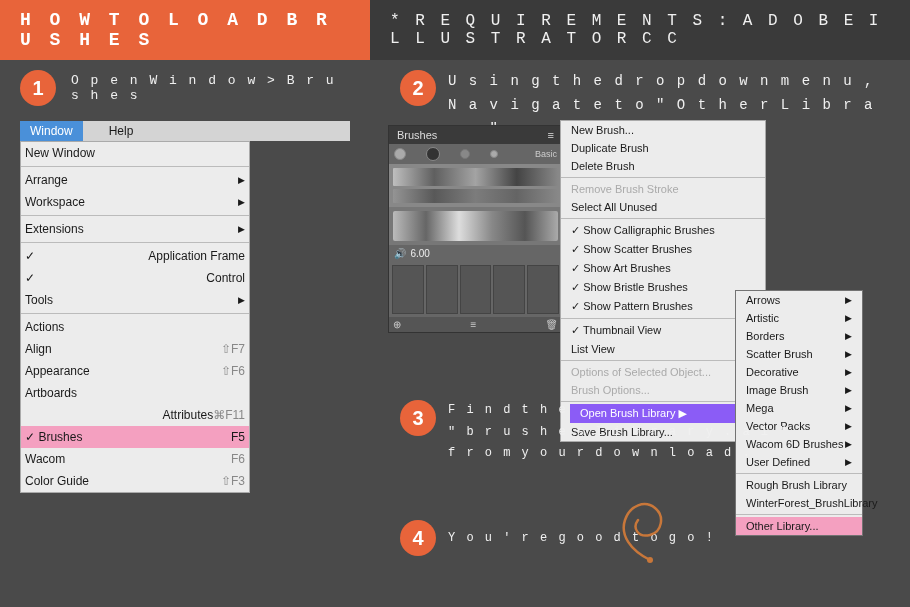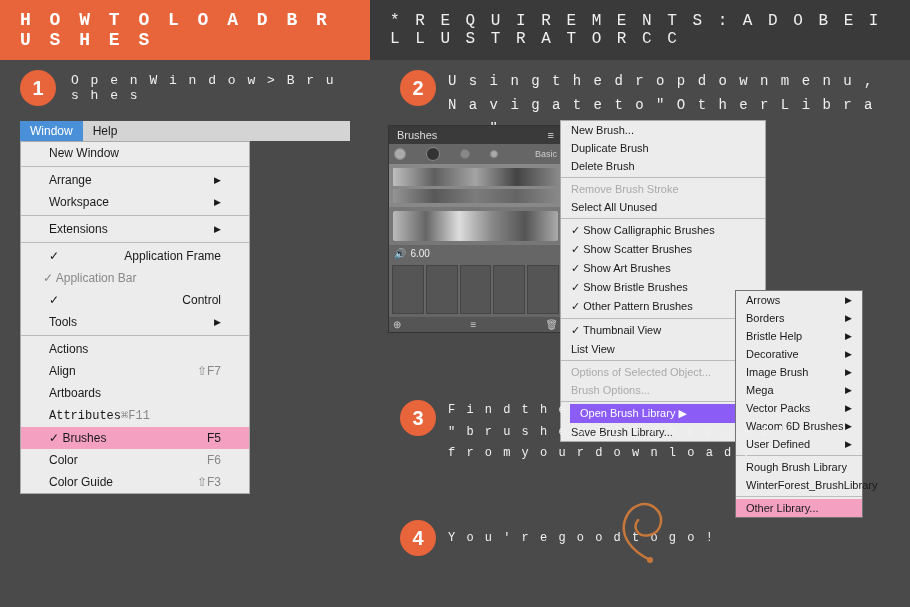--- a/index.html
+++ b/index.html
@@ -77,42 +77,42 @@
       color: #f0f0f0;
       font-size: 13px;
       letter-spacing: 2px;
       font-family: 'Courier New', monospace;
     }
 
     
     .menu-bar {
       background: #d4d4d4;
       display: flex;
-      gap: 0;
+      gap: 16px;
       font-size: 12px;
     }
     .menu-bar-item {
       padding: 3px 10px;
       color: #1a1a1a;
       cursor: default;
     }
     .menu-bar-item.active {
       background: #4a90d9;
       color: white;
     }
 
     .dropdown-menu {
       background: #ececec;
       border: 1px solid #aaa;
       width: 230px;
       font-size: 12px;
       color: #1a1a1a;
     }
     .menu-item {
-      padding: 4px 28px;
+      padding: 4px 4px;
       display: flex;
       justify-content: space-between;
       align-items: center;
       cursor: default;
     }
     .menu-item.has-arrow::after { content: '▶'; font-size: 9px; }
     .menu-item.checked::before { content: '✓ '; }
     .menu-item.disabled { color: #aaa; }
     .menu-separator {
       border-top: 1px solid #bbb;
@@ -263,40 +263,43 @@
 
   <div class="dropdown-menu">
     <div class="menu-item">New Window</div>
     <div class="menu-separator"></div>
     <div class="menu-item has-arrow">Arrange</div>
     <div class="menu-item has-arrow">Workspace</div>
     <div class="menu-separator"></div>
     <div class="menu-item has-arrow">Extensions</div>
     <div class="menu-separator"></div>
     <div class="menu-item checked">Application Frame</div>
-    <div class="menu-item" style="color:#888;padding-left:22px;">✓ Application Bar</div>
     <div class="menu-item checked">Control</div>
     <div class="menu-item has-arrow">Tools</div>
     <div class="menu-separator"></div>
     <div class="menu-item">Actions</div>
     <div class="menu-item" style="display:flex;justify-content:space-between;">
         <span>Align</span>
         <span style="color:#888">⇧F7</span>
       </div>
+    <div class="menu-item" style="display:flex;justify-content:space-between;">
+        <span>Appearance</span>
+        <span style="color:#888">⇧F6</span>
+      </div>
     <div class="menu-item">Artboards</div>
-    <div class="menu-item" style="display:flex;justify-content:flex-start;font-family:Liberation Mono, monospace;">
+    <div class="menu-item" style="display:flex;justify-content:flex-end;">
         <span>Attributes</span>
         <span style="color:#888">⌘F11</span>
       </div>
     <div class="menu-item brushes-item" style="display:flex;justify-content:space-between;">
         <span>✓ Brushes</span>
         <span>F5</span>
       </div>
     <div class="menu-item" style="display:flex;justify-content:space-between;">
-        <span>Color</span>
+        <span>Wacom</span>
         <span style="color:#888">F6</span>
       </div>
     <div class="menu-item" style="display:flex;justify-content:space-between;">
         <span>Color Guide</span>
         <span style="color:#888">⇧F3</span>
       </div>
   </div>
 </div>
 
 <div style="position:absolute;left:385px;top:60px;">
@@ -361,36 +364,37 @@
   <div class="menu-item">Duplicate Brush</div>
   <div class="menu-item">Delete Brush</div>
   <div class="menu-separator"></div>
   <div class="menu-item disabled">Remove Brush Stroke</div>
   <div class="menu-item">Select All Unused</div>
   <div class="menu-separator"></div>
   <div class="menu-item">✓ Show Calligraphic Brushes</div>
   <div class="menu-item">✓ Show Scatter Brushes</div>
   <div class="menu-item">✓ Show Art Brushes</div>
   <div class="menu-item">✓ Show Bristle Brushes</div>
-  <div class="menu-item">✓ Other Pattern Brushes</div>
+  <div class="menu-item">✓ Show Pattern Brushes</div>
   <div class="menu-separator"></div>
   <div class="menu-item">✓ Thumbnail View</div>
   <div class="menu-item">List View</div>
   <div class="menu-separator"></div>
   <div class="menu-item disabled">Options of Selected Object...</div>
   <div class="menu-item disabled">Brush Options...</div>
   <div class="menu-separator"></div>
   <div class="menu-item open-library">Open Brush Library ▶</div>
   <div class="menu-item">Save Brush Library...</div>
 </div>
 
 <div class="submenu">
   <div class="menu-item has-arrow">Arrows</div>
+  <div class="menu-item has-arrow">Artistic</div>
   <div class="menu-item has-arrow">Borders</div>
-  <div class="menu-item has-arrow">Bristle Help</div>
+  <div class="menu-item has-arrow">Scatter Brush</div>
   <div class="menu-item has-arrow">Decorative</div>
   <div class="menu-item has-arrow">Image Brush</div>
   <div class="menu-item has-arrow">Mega</div>
   <div class="menu-item has-arrow">Vector Packs</div>
   <div class="menu-item has-arrow">Wacom 6D Brushes</div>
   <div class="menu-item has-arrow">User Defined</div>
   <div class="submenu-separator"></div>
   <div class="menu-item">Rough Brush Library</div>
   <div class="menu-item">WinterForest_BrushLibrary</div>
   <div class="submenu-separator"></div>

